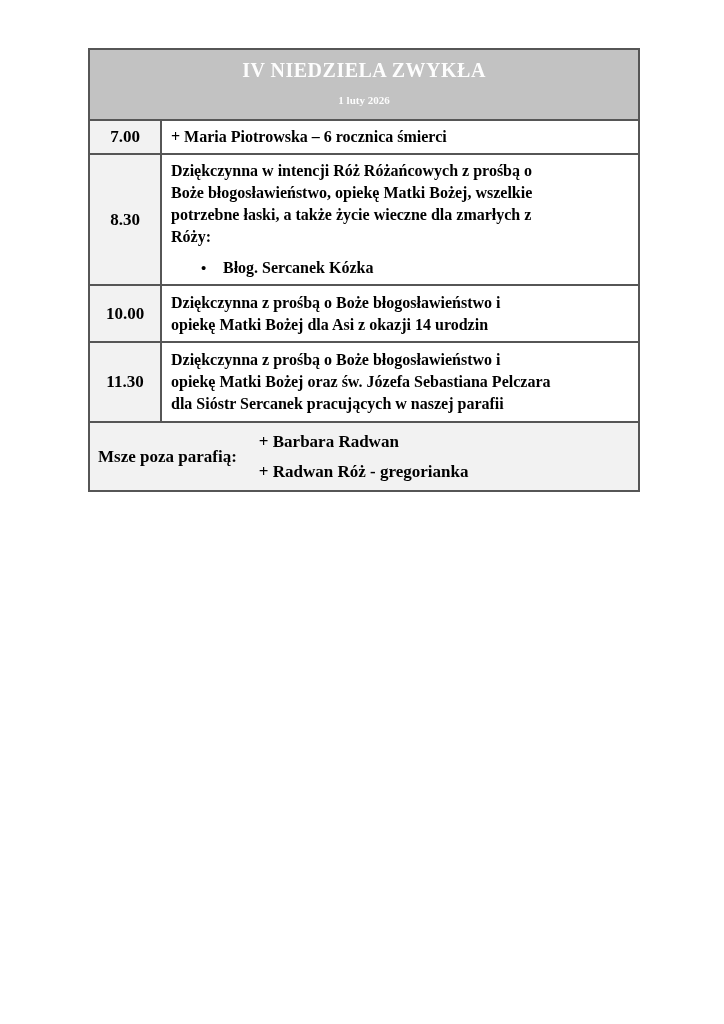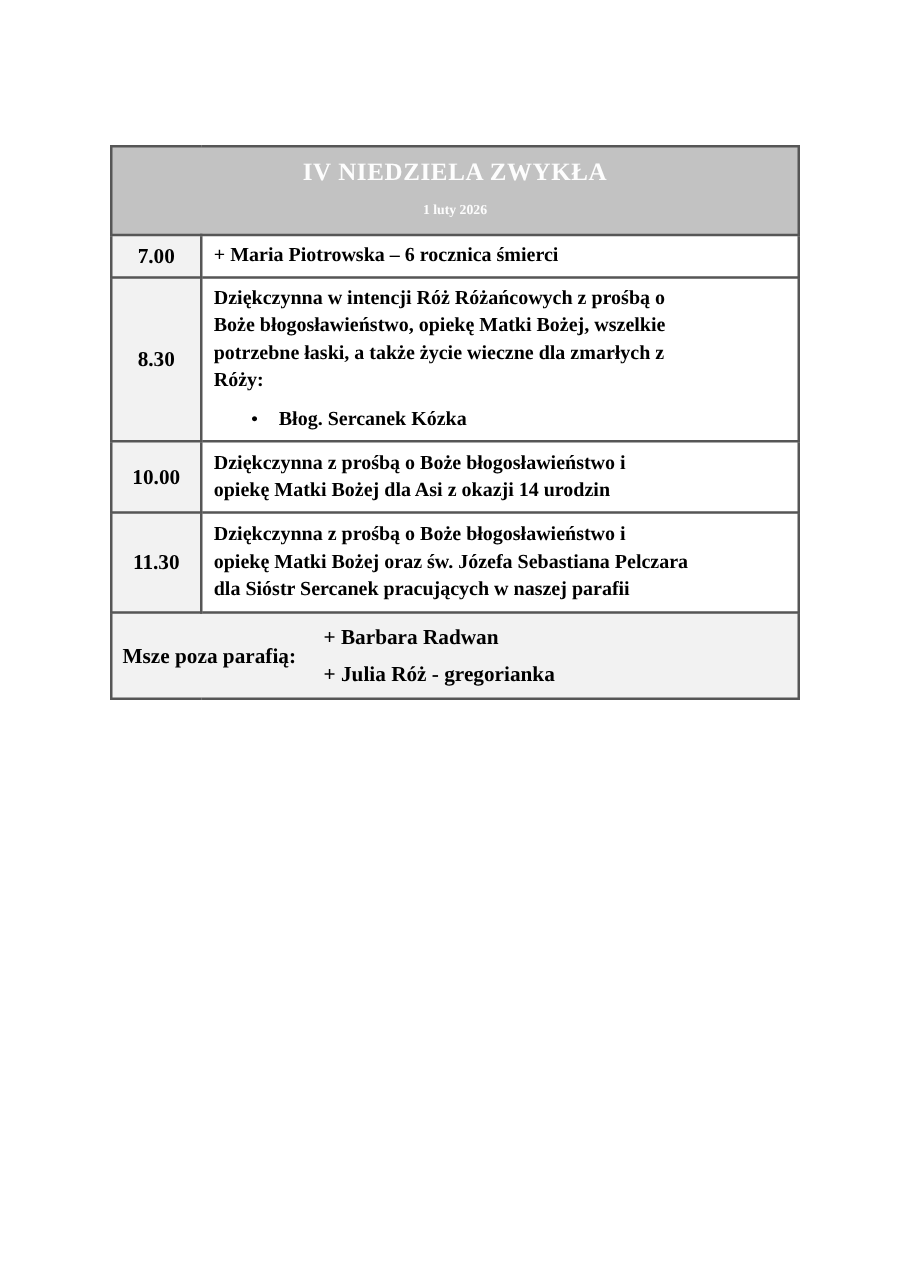--- a/index.html
+++ b/index.html
@@ -14,21 +14,21 @@
     position: relative;
     width: 724px;
     height: 1024px;
     overflow: hidden;
     background: #ffffff;
   }
   table.schedule {
     border-collapse: collapse;
     table-layout: fixed;
     width: 550px;
-    margin: 116px 0 0 88px;
+    margin: 48px 0 0 88px;
   }
   table.schedule td {
     border: 2px solid #565656;
     font-weight: bold;
   }
   col.time-col  { width: 72px; }
   col.text-col  { width: 478px; }
 
   td.header-cell {
     background: #c2c2c2;
@@ -152,20 +152,20 @@
       </td>
     </tr>
 
 
     <tr>
       <td class="footer-cell" colspan="2">
         <div class="footer-flex">
           <span class="footer-label">Msze poza parafią:</span>
           <div class="footer-entries">
             <div class="footer-entry">+ Barbara Radwan</div>
-            <div class="footer-entry">+ Julia Róż - gregorianka</div>
+            <div class="footer-entry">+ Radwan Róż - gregorianka</div>
           </div>
         </div>
       </td>
     </tr>
   </tbody>
     </table>
 </div>
 
 </body></html>

